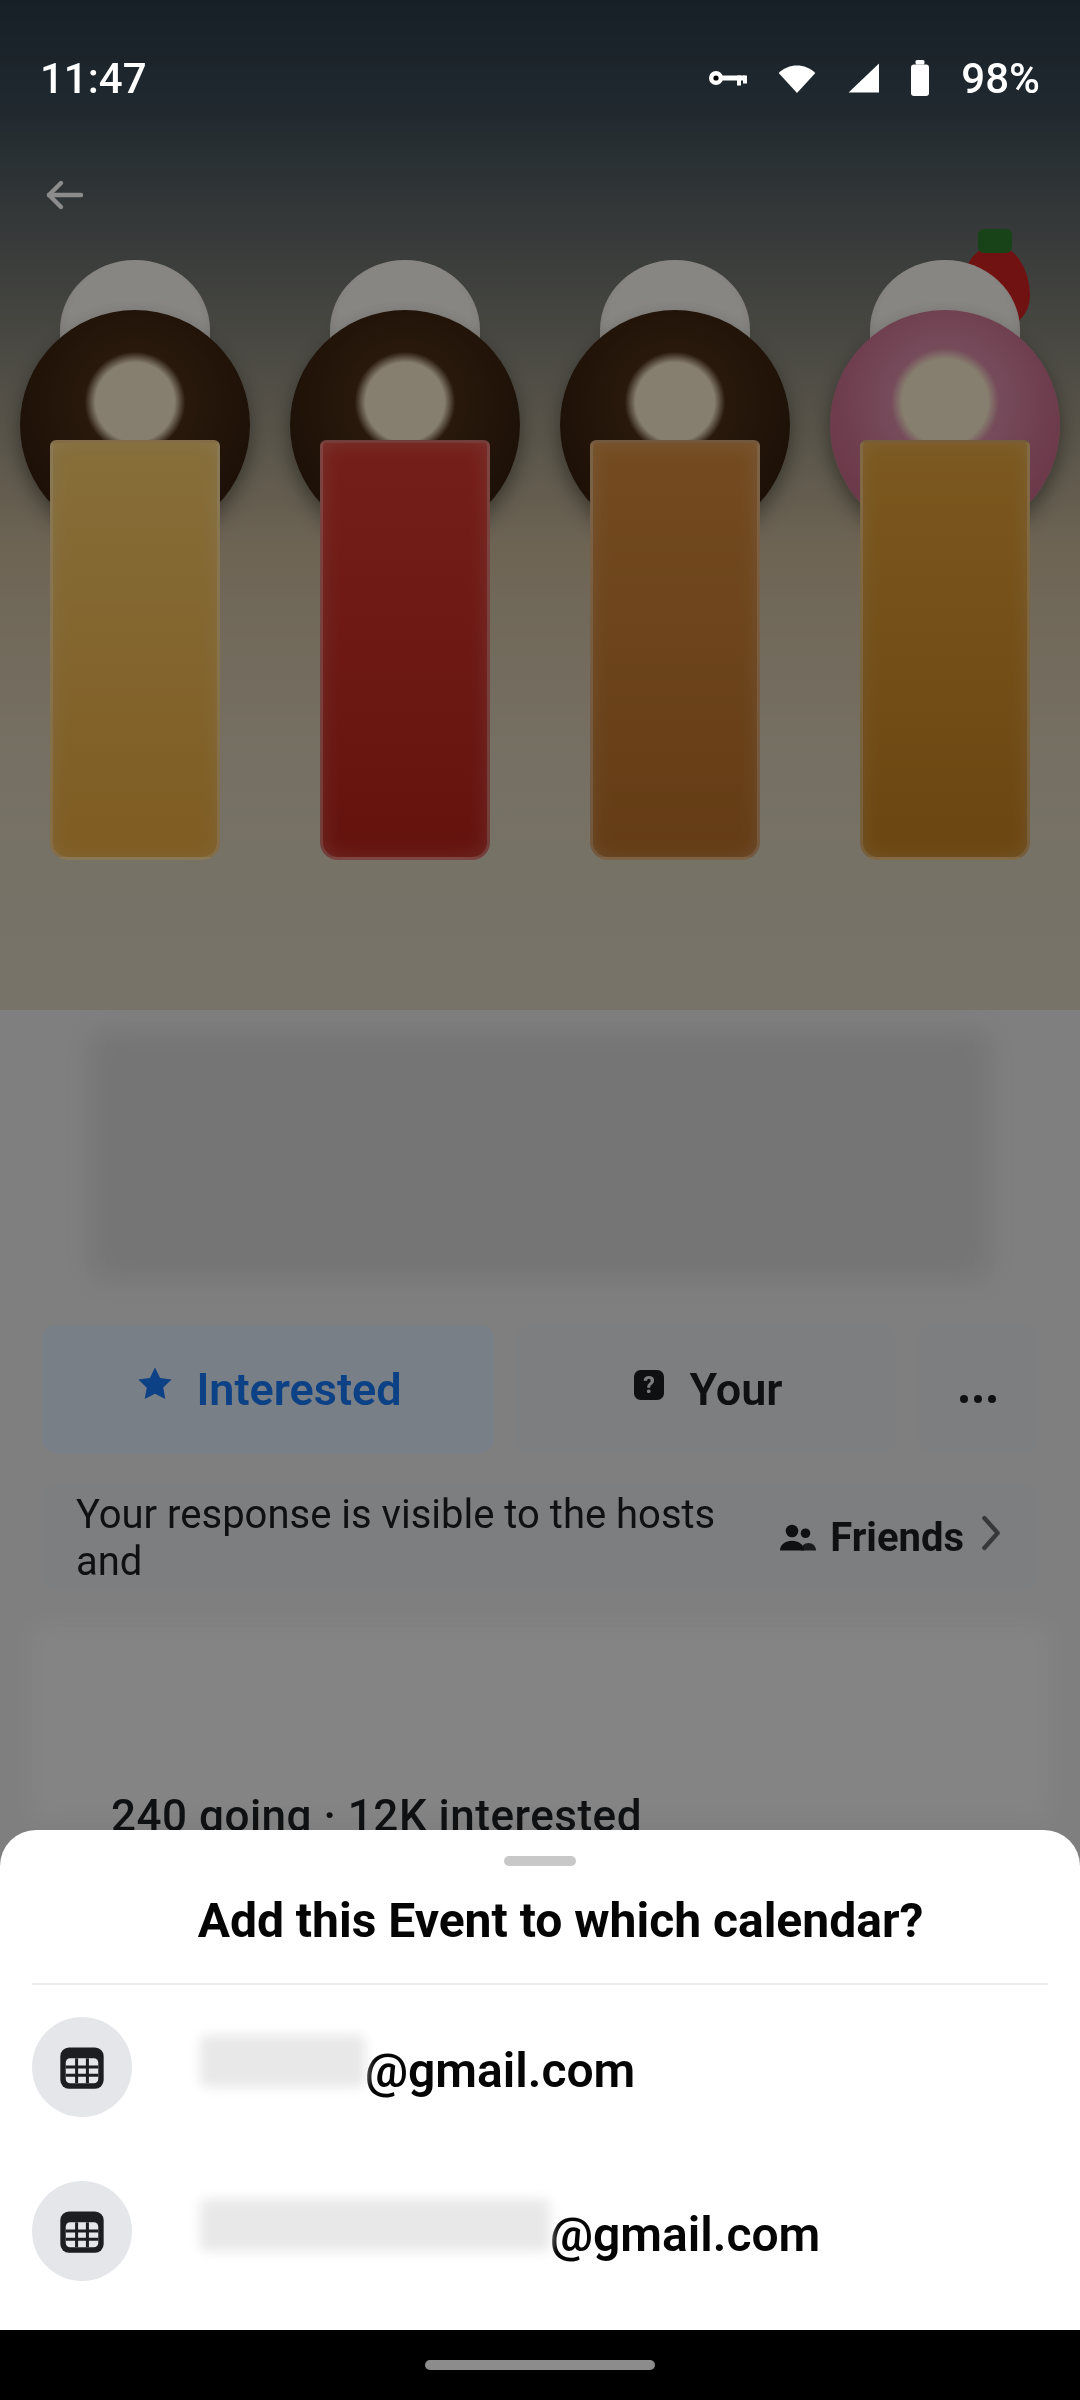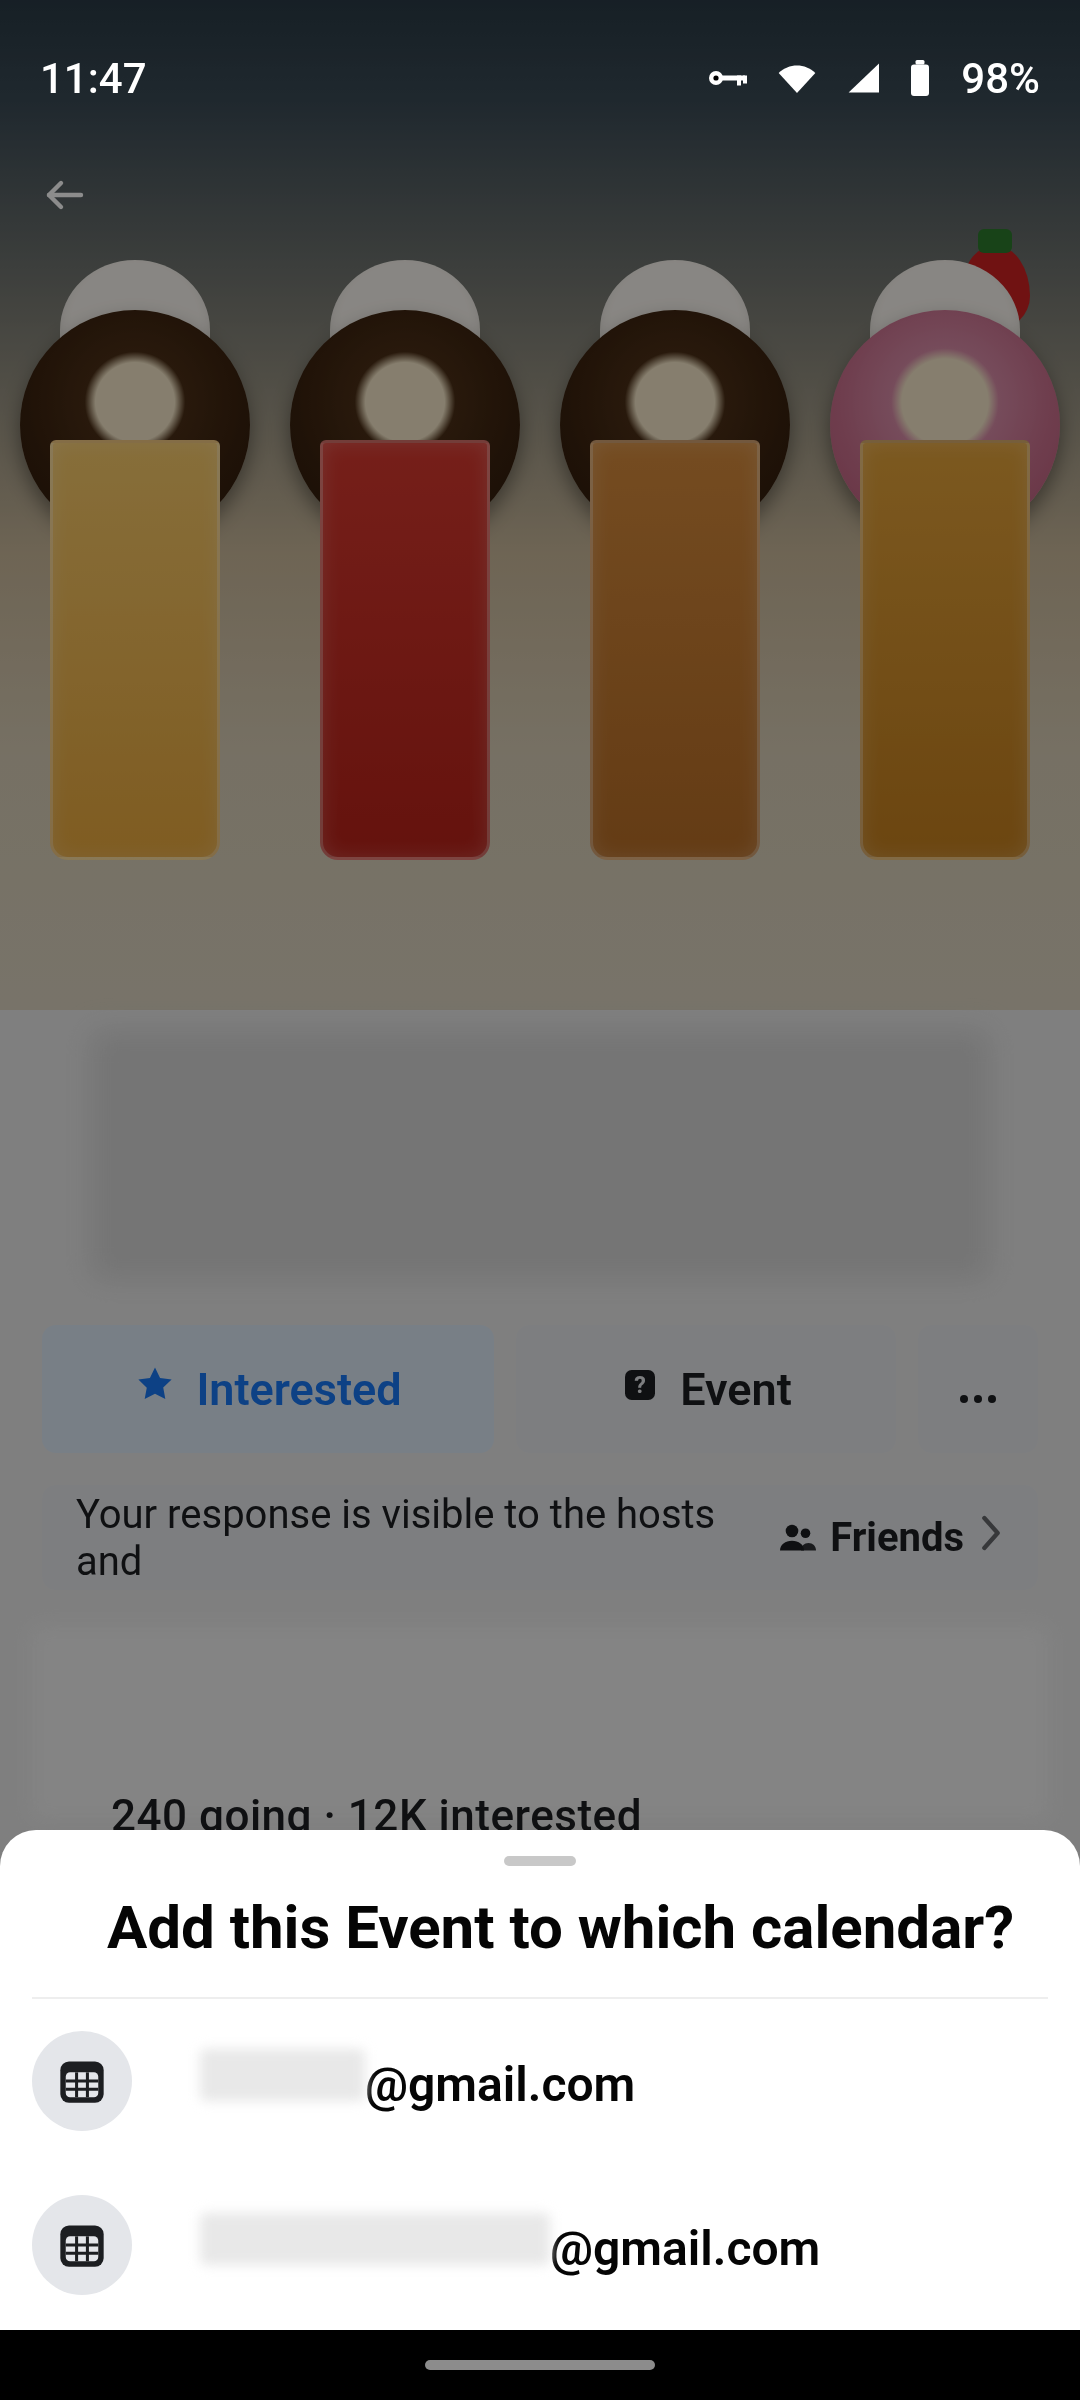--- a/index.html
+++ b/index.html
@@ -69,21 +69,21 @@
 
   
   .dim { position:absolute; inset:0; background:rgba(0,0,0,0.45); z-index:10;}
 
   
   .sheet{
     position:absolute; left:0; right:0; bottom:70px; z-index:20;
     background:#fff; border-radius:36px 36px 0 0; padding-top:20px; min-height:500px;
   }
   .drag-handle{ width:72px; height:10px; background:#c8c8c8; border-radius:6px; margin:6px auto 26px;}
-  .sheet-title{ font-size:60px; font-weight:700; color:#050505; text-align:center; margin-bottom:34px;padding-left:41px;}
+  .sheet-title{ font-size:48px; font-weight:700; color:#050505; text-align:center; margin-bottom:34px;padding-left:41px;}
   .sheet-divider{ height:2px; background:#eee; margin:0 32px;}
   .calendar-list{ padding:0 32px;}
   .cal-row{ display:flex; align-items:center; gap:68px; padding:32px 0;}
   .cal-icon-wrap{ width:100px; height:100px; border-radius:50%; background:#e4e6ea; display:flex; align-items:center; justify-content:center;}
   .cal-row .blurred{ height:52px; background:#e8e8e8; filter:blur(6px); border-radius:6px;}
   .cal-email{ font-size:48px; font-weight:600; color:#050505; display:flex; align-items:baseline;}
   .cal-row.last{ padding-bottom:10px;}
 
   
   .nav-bar{ position:absolute; left:0; right:0; bottom:0; height:70px; background:#000; display:flex; align-items:center; justify-content:center;}
@@ -138,21 +138,21 @@
         </span>
         <span>Interested</span>
       </div>
       <div class="pill going">
         <span>
           <svg width="40" height="40" viewBox="0 0 24 24">
               <rect x="3" y="3" width="18" height="18" rx="4" fill="#1c1e21"></rect>
               <text x="12" y="17" text-anchor="middle" font-size="14" font-weight="700" fill="#e4e6ea">?</text>
             </svg>
         </span>
-        <span>Event</span>
+        <span>Your</span>
       </div>
       <div class="pill more">
         <span>
           <svg width="40" height="12" viewBox="0 0 40 12" fill="#1c1e21">
               <circle cx="6" cy="6" r="4"></circle>
               <circle cx="20" cy="6" r="4"></circle>
               <circle cx="34" cy="6" r="4"></circle>
             </svg>
         </span>
       </div>

